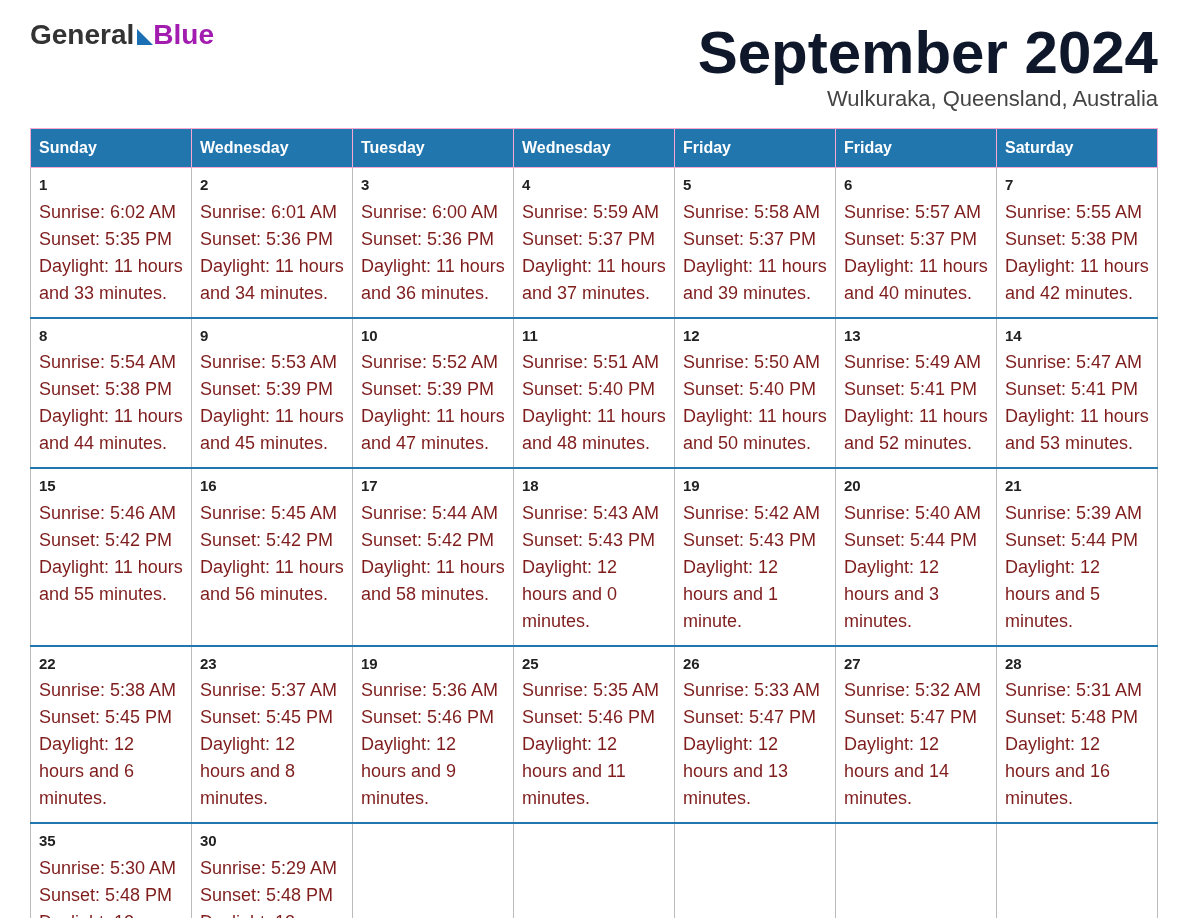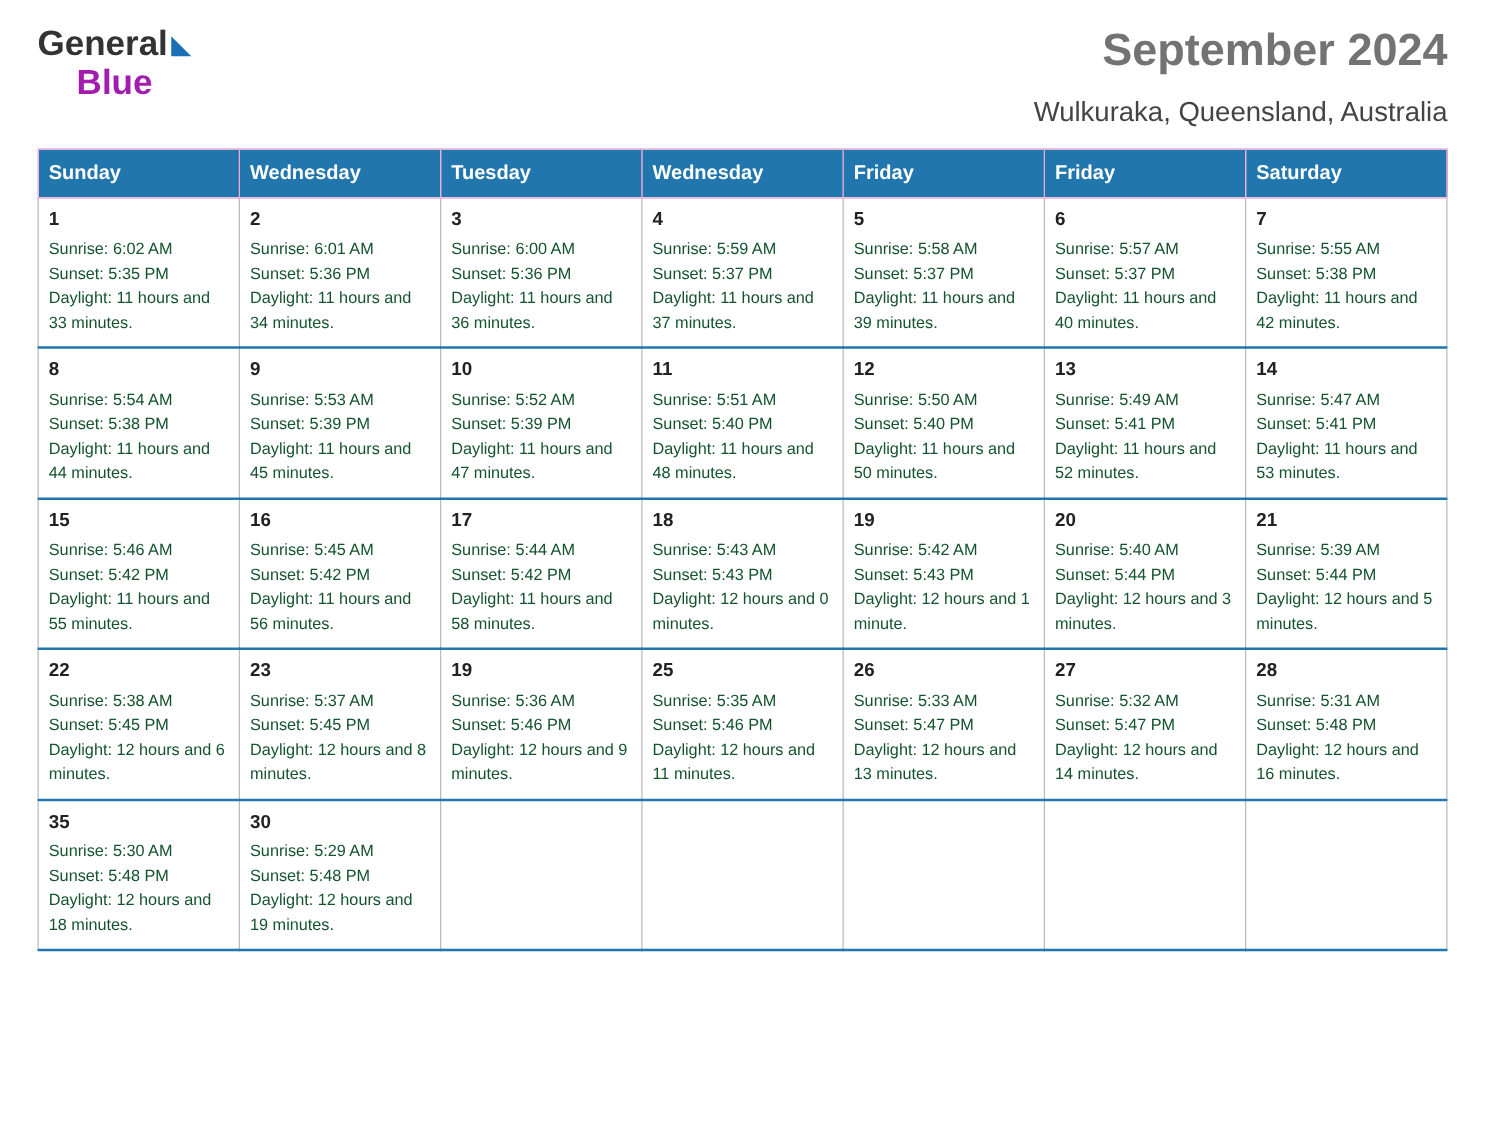--- a/index.html
+++ b/index.html
@@ -12,43 +12,43 @@
       padding: 20px 30px;
     }
     .header {
       display: flex;
       justify-content: space-between;
       align-items: flex-start;
       margin-bottom: 16px;
     }
     .logo {
       display: flex;
-      flex-direction: column;
-      align-items: center;
+      flex-direction: row;
+      align-items: flex-end;
     }
     .logo-text {
       font-size: 28px;
       font-weight: bold;
       color: #333;
       line-height: 1.1;
     }
     .title-block {
       text-align: right;
     }
     .month-title {
-      font-size: 36px;
+      font-size: 60px;
       font-weight: bold;
-      color: #737373;
+      color: #0f172a;
       line-height: 1.1;
       margin-left: 16px;
     }
     .location-title {
       font-size: 22px;
       color: #444;
-      margin-top: 17px;
+      margin-top: 0;
     }
     table {
       width: 100%;
       border-collapse: collapse;
       table-layout: fixed;
     }
     thead th {
       background-color: #2176ae;
       color: #fff;
       font-size: 16px;
@@ -70,22 +70,22 @@
       border-bottom: 2px solid #2176ae;
     }
     .day-num {
       font-size: 15px;
       font-weight: bold;
       color: #222;
       display: block;
       margin-bottom: 2px;
     }
     .day-info {
-      color: #14532d;
-      font-size: 13px;
+      color: #7f1d1d;
+      font-size: 18px;
       line-height: 1.5;
     }
     tbody td.empty {
       background: #fff;
     }
   </style>
 </head>
 <body>
 
 <div class="header">

